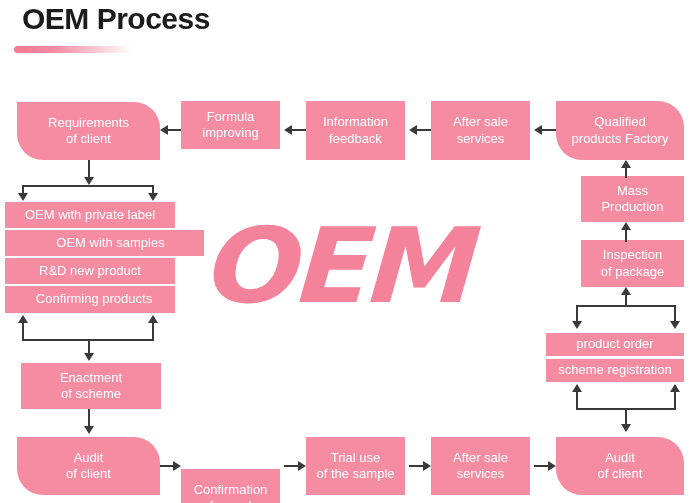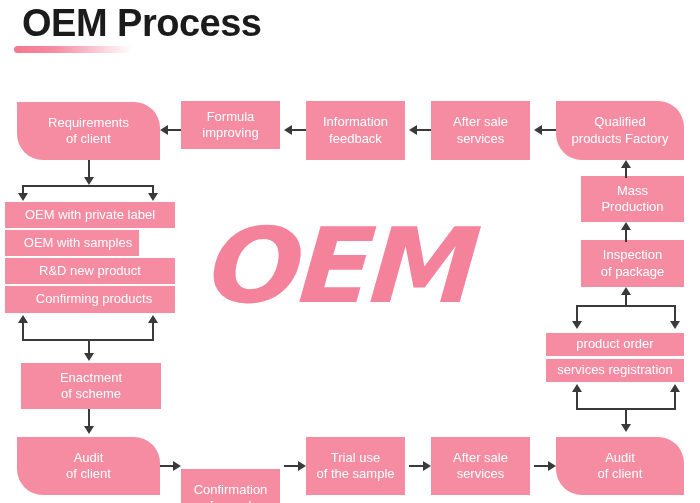--- a/index.html
+++ b/index.html
@@ -19,21 +19,21 @@
     width: 700px;
     height: 503px;
     background: #ffffff;
   }
 
   
   #page-title {
     position: absolute;
     left: 22px;
     top: 2px;
-    font-size: 38px;
+    font-size: 30px;
     font-weight: bold;
     color: #1b1b1b;
     letter-spacing: -0.5px;
     white-space: nowrap;
   }
   #title-underline {
     position: absolute;
     left: 14px;
     top: 46px;
     width: 118px;
@@ -178,21 +178,21 @@
   <div class="arw down" style="left:84px; top:177px;"></div>
   <div class="ln h" style="left:22px; top:185px; width:132px;"></div>
   <div class="ln v" style="left:22px; top:185px; width:2px; height:10px;"></div>
   <div class="arw down" style="left:18px; top:193px;"></div>
   <div class="ln v" style="left:152px; top:185px; width:2px; height:10px;"></div>
   <div class="arw down" style="left:148px; top:193px;"></div>
 
   <div class="box sq slim" style="left:5px; top:202px; width:170px; height:26px;">
     <span>OEM with private label</span>
   </div>
-  <div class="box sq slim" style="left:5px; top:230px; width:134px; height:26px;padding-left:16px;">
+  <div class="box sq slim" style="left:5px; top:230px; width:199px; height:26px;padding-left:16px;">
     <span>OEM with samples</span>
   </div>
   <div class="box sq slim" style="left:5px; top:258px; width:170px; height:26px;">
     <span>R&amp;D new product</span>
   </div>
   <div class="box sq slim" style="left:5px; top:286px; width:170px; height:27px;padding-left:12px;">
     <span>Confirming products</span>
   </div>
 
   <div class="arw up" style="left:18px; top:315px;"></div>
@@ -238,21 +238,21 @@
   <div class="ln h" style="left:576px; top:305px; width:100px;"></div>
   <div class="ln v" style="left:576px; top:305px; width:2px; height:18px;"></div>
   <div class="arw down" style="left:572px; top:321px;"></div>
   <div class="ln v" style="left:674px; top:305px; width:2px; height:18px;"></div>
   <div class="arw down" style="left:670px; top:321px;"></div>
 
   <div class="box sq slim" style="left:546px; top:333px; width:138px; height:23px;">
     <span>product order</span>
   </div>
   <div class="box sq slim" style="left:546px; top:359px; width:138px; height:23px;">
-    <span>services registration</span>
+    <span>scheme registration</span>
   </div>
 
   <div class="arw up" style="left:572px; top:384px;"></div>
   <div class="ln v" style="left:576px; top:392px; width:2px; height:18px;"></div>
   <div class="arw up" style="left:670px; top:384px;"></div>
   <div class="ln v" style="left:674px; top:392px; width:2px; height:18px;"></div>
   <div class="ln h" style="left:576px; top:408px; width:100px;"></div>
   <div class="ln v" style="left:625px; top:408px; width:2px; height:18px;"></div>
   <div class="arw down" style="left:621px; top:424px;"></div>
 

